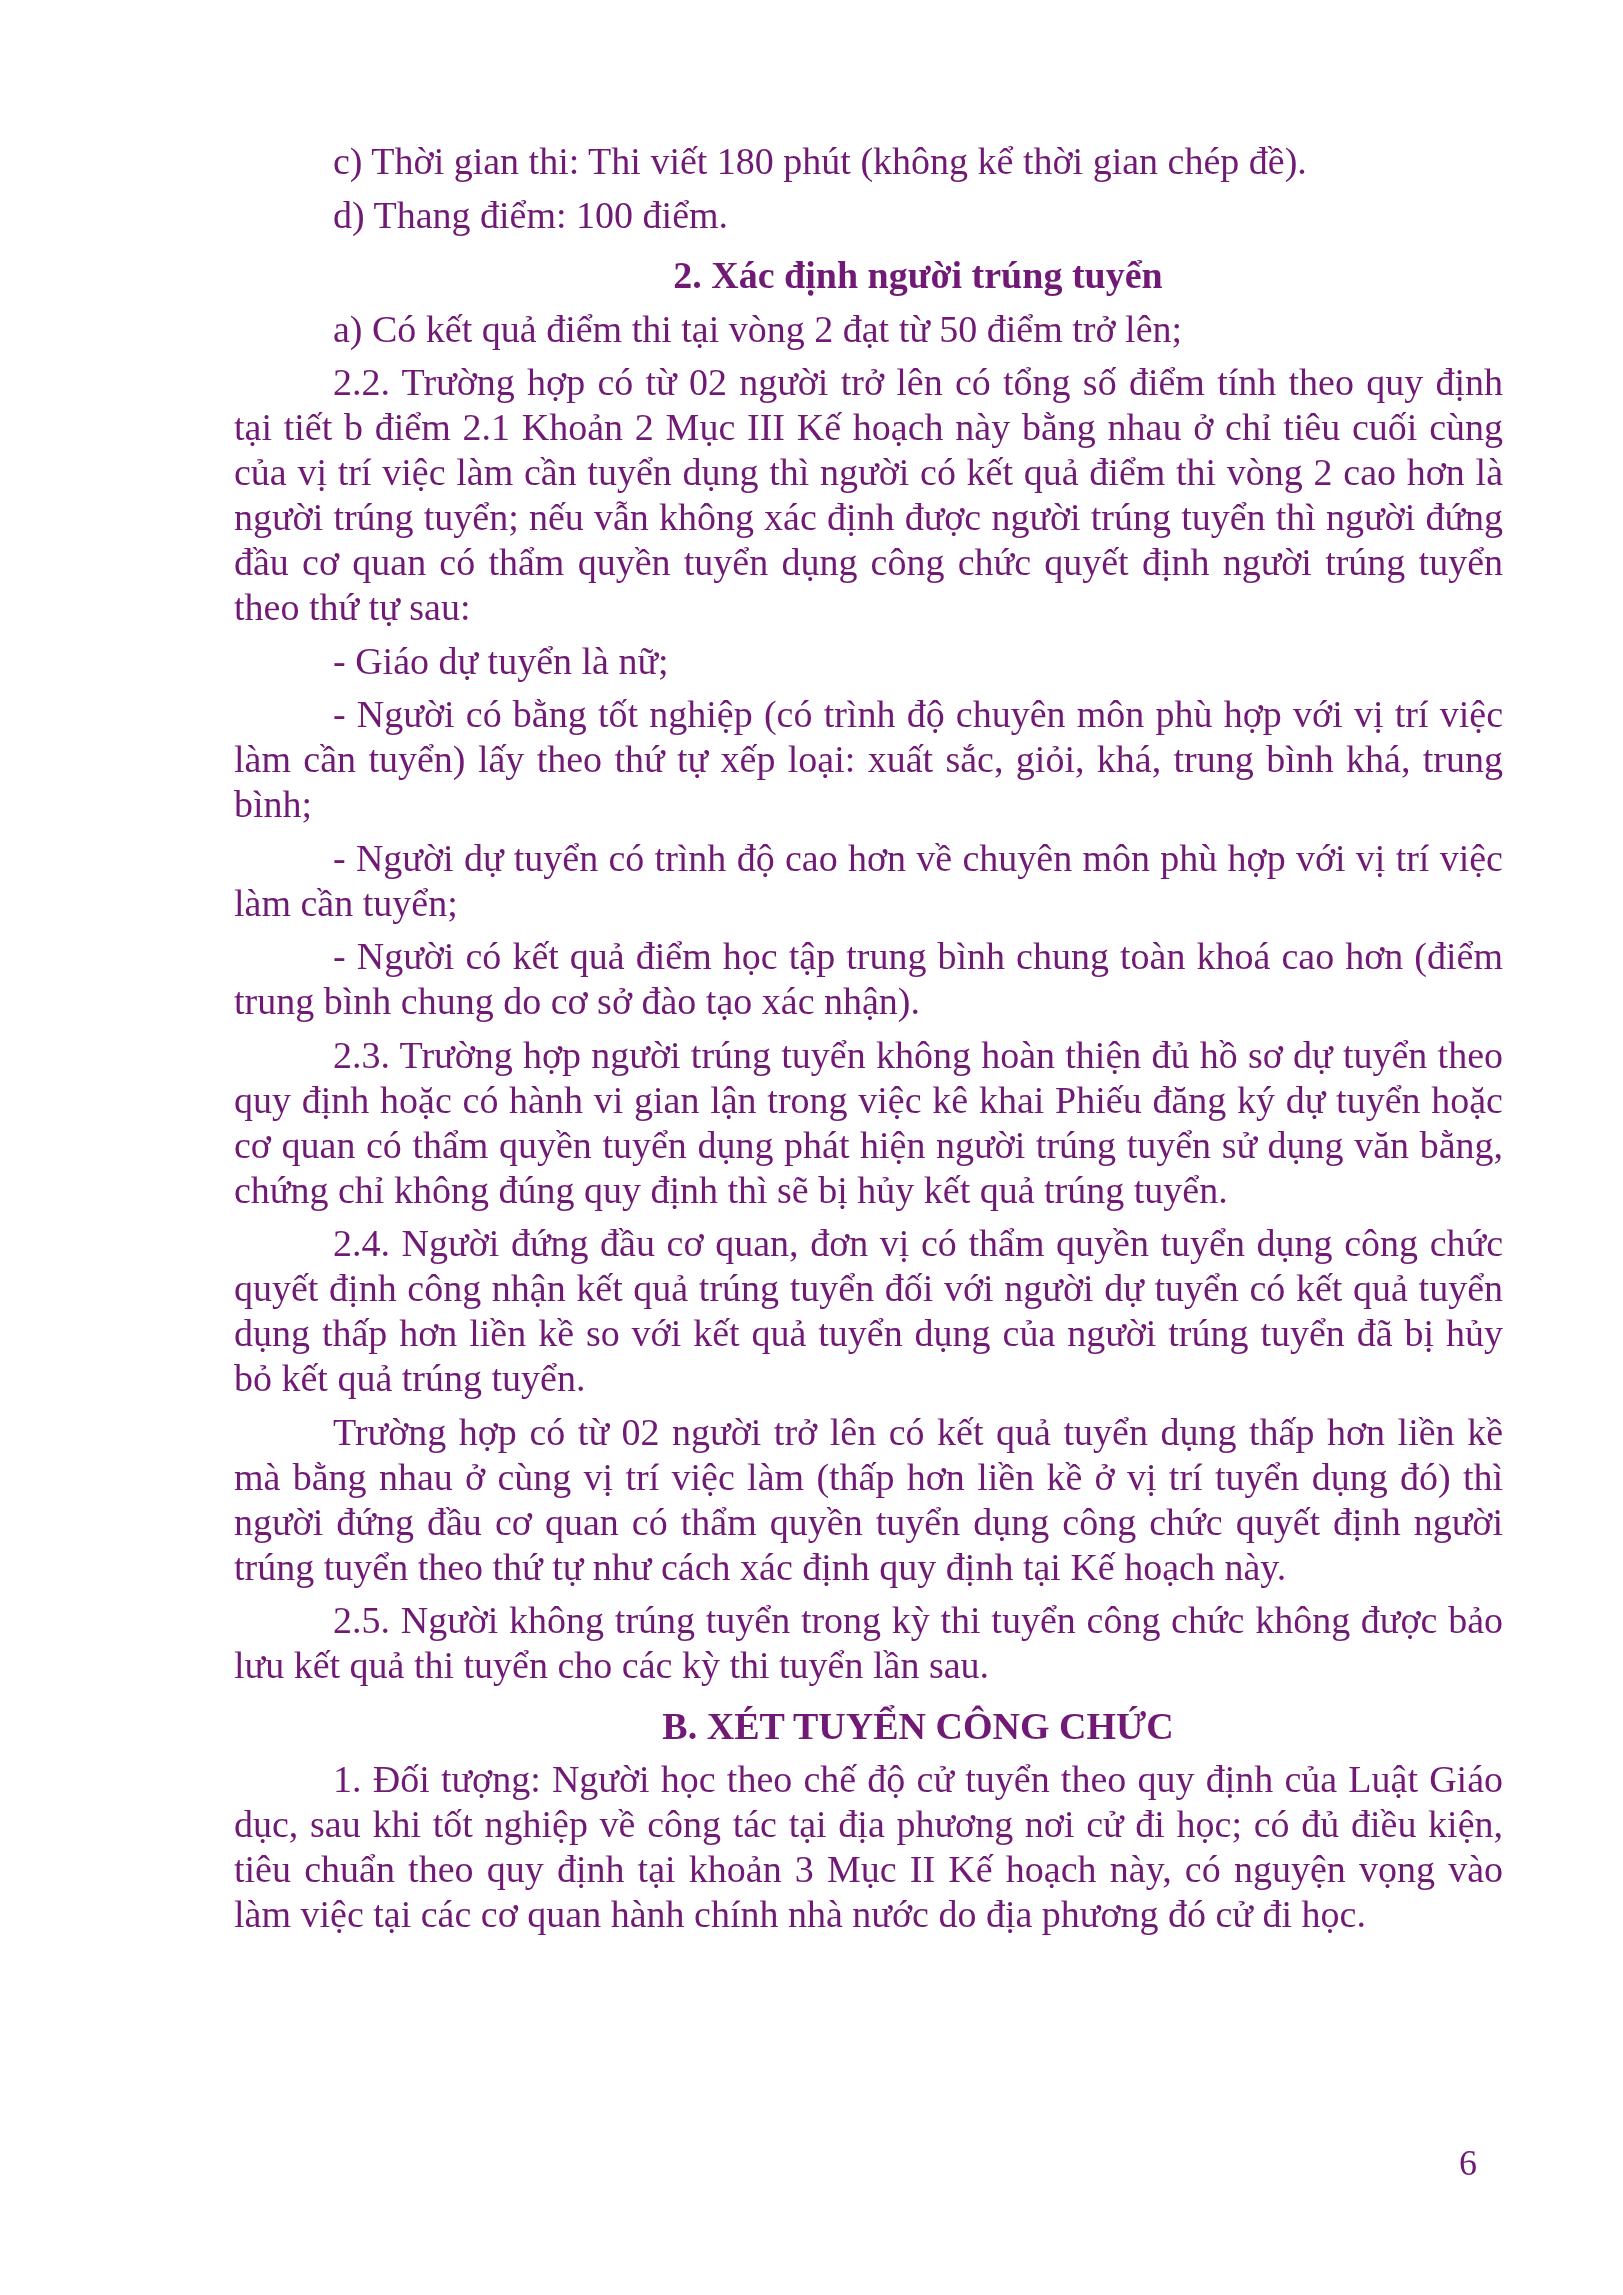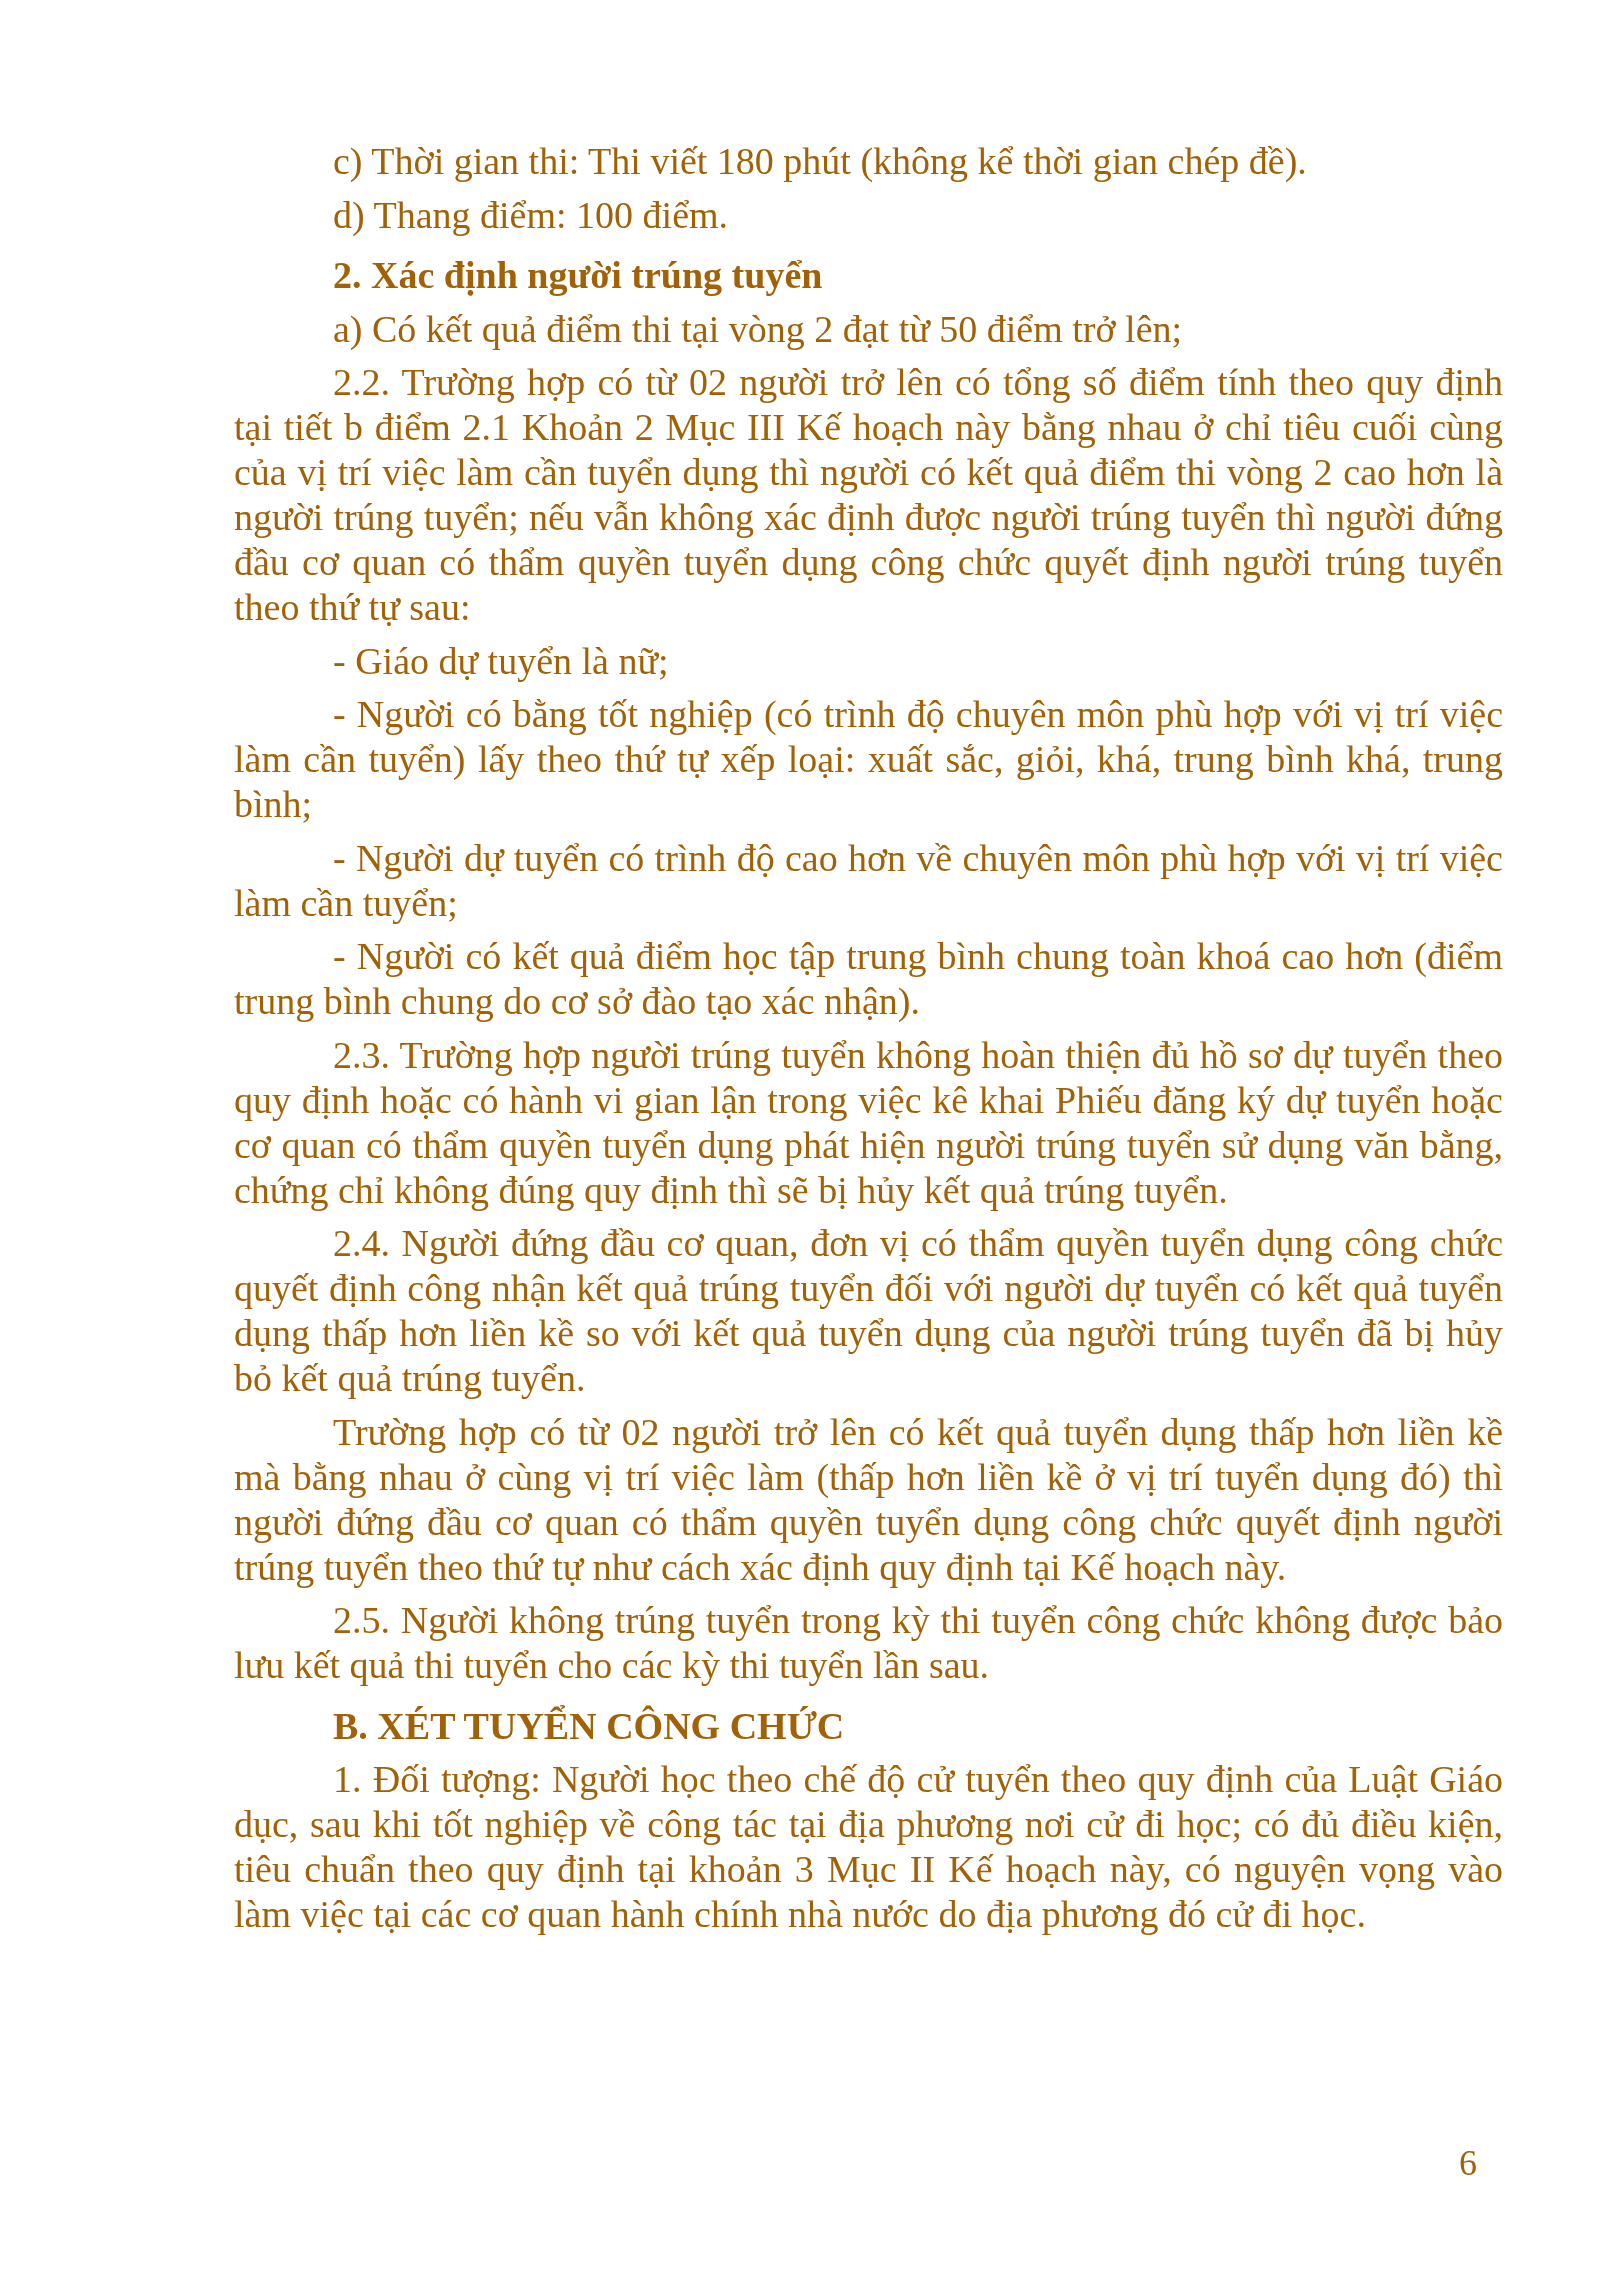--- a/index.html
+++ b/index.html
@@ -5,42 +5,42 @@
   html, body {
     margin: 0;
     padding: 0;
     background: #ffffff;
   }
   .page {
     position: relative;
     width: 1623px;
     height: 2295px;
     background: #ffffff;
-    color: #a16207;
+    color: #701a75;
     font-family: "Liberation Serif", "DejaVu Serif", serif;
     font-size: 38px;
     line-height: 45px;
     overflow: hidden;
   }
   .content {
     position: absolute;
     left: 234px;
     top: 139px;
     width: 1269px;
   }
   .para {
     margin: 0 0 8.5px 0;
     text-indent: 99px;
     text-align: justify;
   }
   .heading {
     font-weight: 700;
     margin: 15.7px 0 8.5px 0;
     text-indent: 99px;
-    text-align: left;
+    text-align: center;
   }
   .page-number {
     position: absolute;
     left: 1459px;
     top: 2144px;
     font-size: 36px;
     line-height: 39px;
   }
 </style>
 </head>

